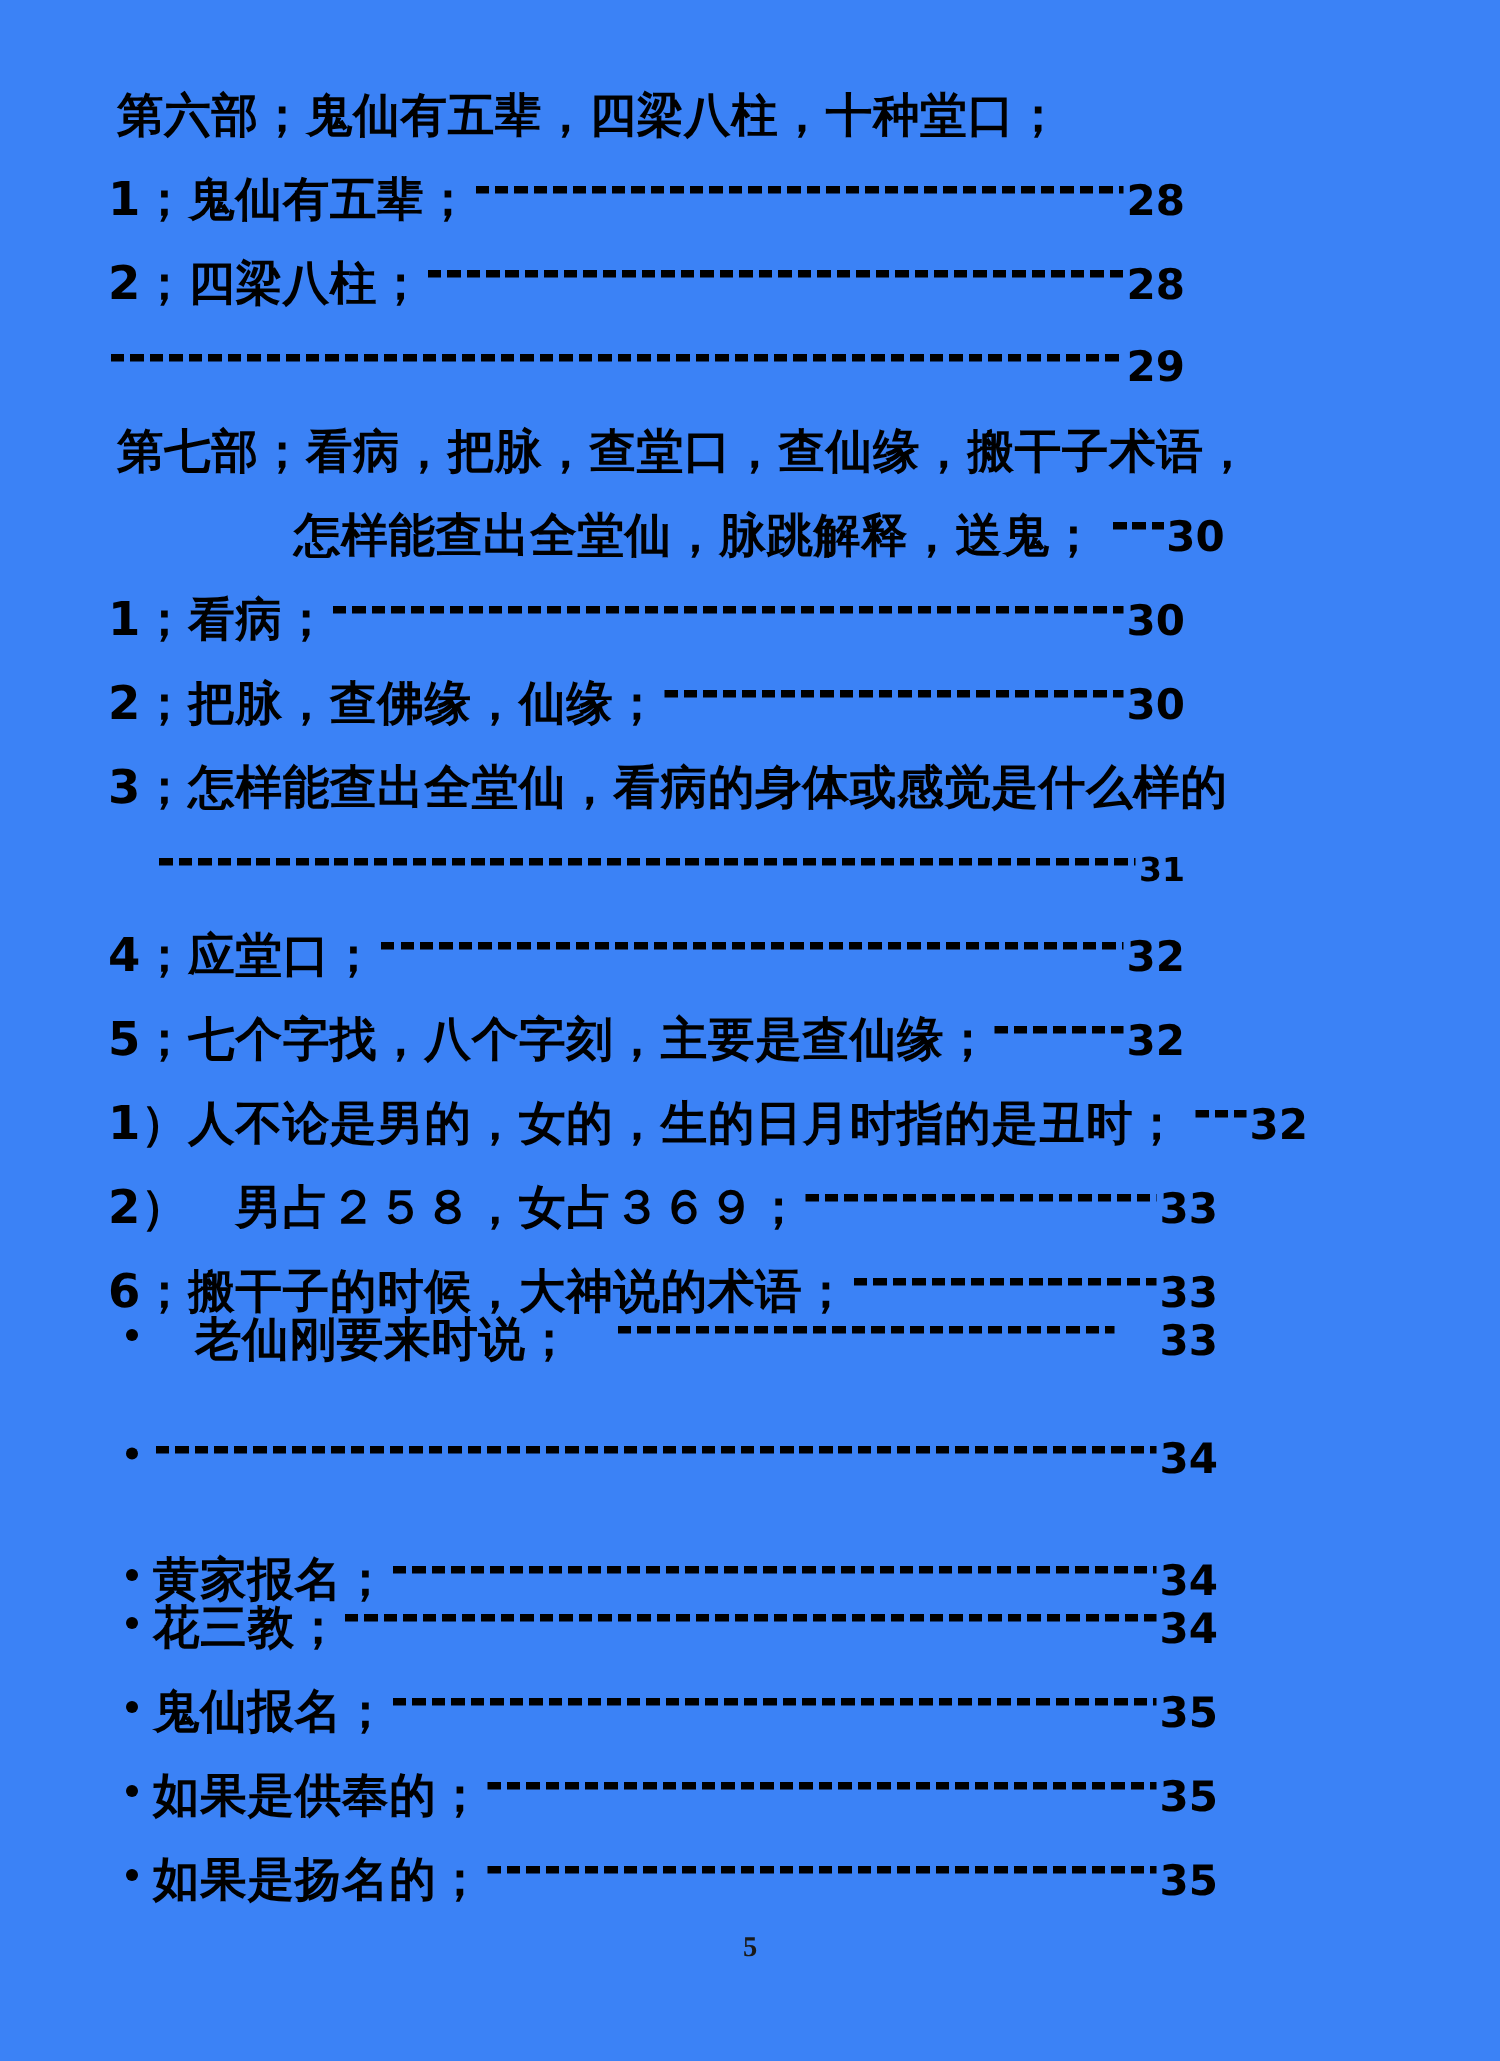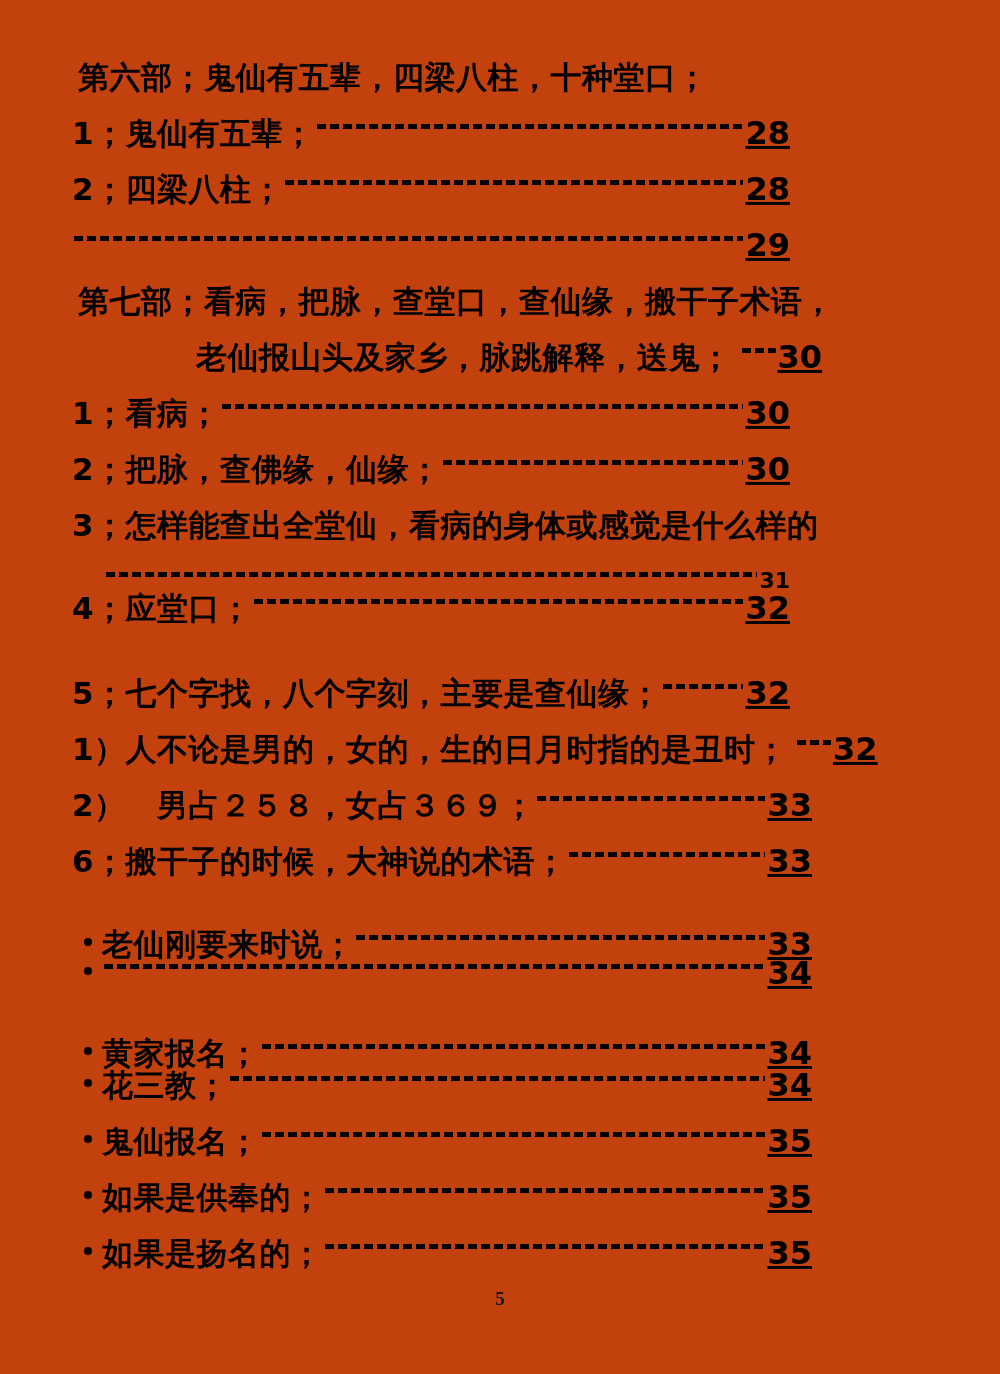--- a/index.html
+++ b/index.html
@@ -8,21 +8,21 @@
     padding: 0;
     background: #ffffff;
   }
   body {
     font-family: "DejaVu Sans", "Liberation Sans", sans-serif;
   }
   .page {
     position: relative;
     width: 1000px;
     height: 1374px;
-    background: #c2410c;
+    background: #3b82f6;
     overflow: hidden;
   }
   .content {
     position: absolute;
     left: 0;
     top: 0;
     width: 1000px;
   }
 
   
@@ -80,23 +80,22 @@
     background-image: repeating-linear-gradient(
         to right,
         #000000 0px,
         #000000 9px,
         rgba(255,255,255,0) 9px,
         rgba(255,255,255,0) 13px);
   }
   .toc-line .pageno {
     flex: 0 0 auto;
     font-weight: 700;
-    font-size: 32px;
+    font-size: 28px;
     letter-spacing: 0;
-    text-decoration: underline;
   }
 
   
   .leader-row {
     position: absolute;
     display: flex;
     align-items: baseline;
     white-space: nowrap;
     color: #000000;
     font-weight: 700;
@@ -143,40 +142,40 @@
         <span class="label">2；四梁八柱；</span>
         <span class="leader"></span>
         <span class="pageno">28</span>
       </div>
       <div class="toc-line" style="left: 72px; top: 225px; width: 718px;">
         <span class="leader"></span>
         <span class="pageno">29</span>
       </div>
       <div class="heading-line" style="left: 78px; top: 281px;"><span class="label">第七部；看病，把脉，查堂口，查仙缘，搬干子术语，</span></div>
       <div class="toc-line" style="left: 196px; top: 337px;">
-        <span class="label">老仙报山头及家乡，脉跳解释，送鬼；</span>
+        <span class="label">怎样能查出全堂仙，脉跳解释，送鬼；</span>
         <span class="leader-short"></span>
         <span class="pageno">30</span>
       </div>
       <div class="toc-line" style="left: 72px; top: 393px; width: 718px;">
         <span class="label">1；看病；</span>
         <span class="leader"></span>
         <span class="pageno">30</span>
       </div>
       <div class="toc-line" style="left: 72px; top: 449px; width: 718px;">
         <span class="label">2；把脉，查佛缘，仙缘；</span>
         <span class="leader"></span>
         <span class="pageno">30</span>
       </div>
       <div class="heading-line" style="left: 72px; top: 505px;"><span class="label">3；怎样能查出全堂仙，看病的身体或感觉是什么样的</span></div>
       <div class="leader-row" style="left: 104px; top: 561px; width: 686px;">
         <span class="leader"></span>
         <span class="pageno">31</span>
       </div>
-      <div class="toc-line" style="left: 72px; top: 588px; width: 718px;">
+      <div class="toc-line" style="left: 72px; top: 617px; width: 718px;">
         <span class="label">4；应堂口；</span>
         <span class="leader"></span>
         <span class="pageno">32</span>
       </div>
       <div class="toc-line" style="left: 72px; top: 673px; width: 718px;">
         <span class="label">5；七个字找，八个字刻，主要是查仙缘；</span>
         <span class="leader"></span>
         <span class="pageno">32</span>
       </div>
       <div class="toc-line" style="left: 72px; top: 729px;">
@@ -187,21 +186,21 @@
       <div class="toc-line" style="left: 72px; top: 785px; width: 740px;">
         <span class="label">2）　男占２５８，女占３６９；</span>
         <span class="leader"></span>
         <span class="pageno">33</span>
       </div>
       <div class="toc-line" style="left: 72px; top: 841px; width: 740px;">
         <span class="label">6；搬干子的时候，大神说的术语；</span>
         <span class="leader"></span>
         <span class="pageno">33</span>
       </div>
-      <div class="toc-line" style="left: 84px; top: 924px; width: 728px;">
+      <div class="toc-line" style="left: 84px; top: 873px; width: 728px; gap: 28px;">
         <span class="bullet-dot"></span>
         <span class="label">老仙刚要来时说；</span>
         <span class="leader"></span>
         <span class="pageno">33</span>
       </div>
       <div class="toc-line" style="left: 84px; top: 953px; width: 728px;">
         <span class="bullet-dot"></span>
         <span class="leader"></span>
         <span class="pageno">34</span>
       </div>

